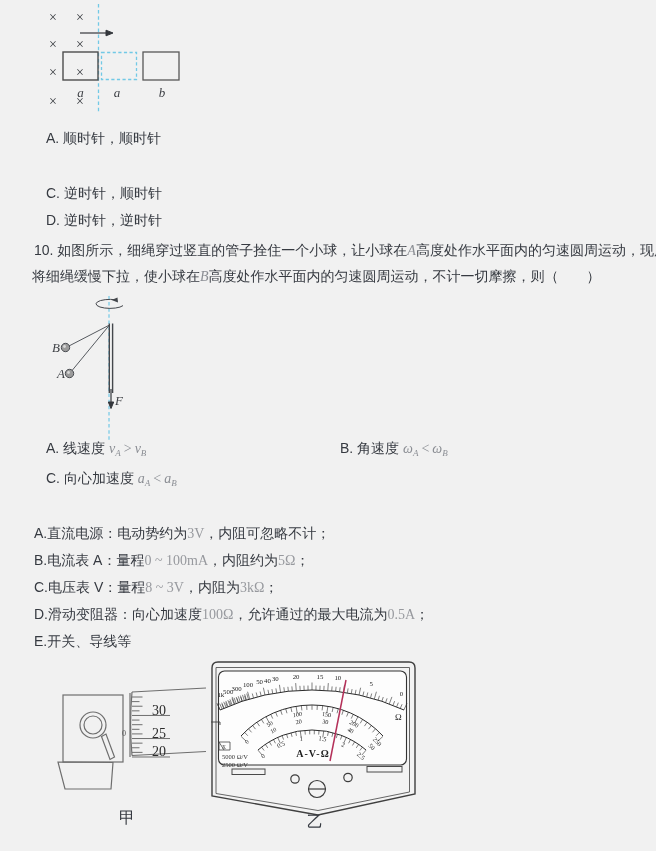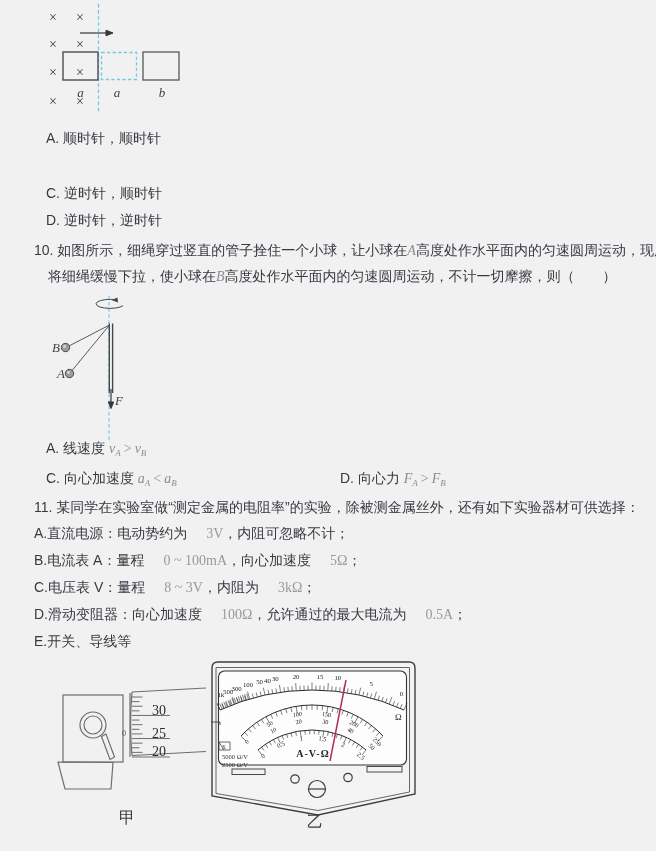--- a/index.html
+++ b/index.html
@@ -1,20 +1,20 @@
 <!DOCTYPE html>
 <html><head>
 <meta charset="utf-8">
 <style>
   html,body{margin:0;padding:0;}
   body{background:#e8e8e8;}
   #page{position:relative;width:656px;height:851px;background:#f1f1f1;overflow:hidden;
         font-family:"Liberation Sans",sans-serif;color:#363a41;}
   .line{position:absolute;font-size:14px;line-height:20px;white-space:nowrap;color:#363a41;}
-  .num{font-family:"Liberation Serif",serif;color:#97999e;margin-left:19px;}
+  .num{font-family:"Liberation Serif",serif;color:#97999e;}
   .mvar{font-family:"Liberation Serif",serif;font-style:italic;color:#8b8e94;}
   .mrel{font-family:"Liberation Serif",serif;color:#8b8e94;padding:0 3px;}
   .sub{font-size:9px;vertical-align:-3px;font-style:italic;}
   .caption{position:absolute;font-size:16px;color:#363a41;text-align:center;width:30px;}
   svg{position:absolute;overflow:visible;}
   svg text{font-family:"Liberation Serif",serif;}
   .itl{font-style:italic;}
 </style>
 </head>
 <body>
@@ -45,21 +45,21 @@
     <text x="134" y="93" text-anchor="middle" font-size="13" class="itl" fill="#3c3f44">b</text>
   </svg>
 
   <div class="line" style="left:46px;top:128px">A. 顺时针，顺时针</div>
   <div class="line" style="left:46px;top:210px">D. 逆时针，逆时针</div>
   <div class="line" style="left:46px;top:183px">C. 逆时针，顺时针</div>
 
   <div class="line" style="left:34px;top:240px">
     <span>10. 如图所示，细绳穿过竖直的管子拴住一个小球，让小球在</span><span class="mvar">A</span><span>高度处作水平面内的匀速圆周运动，现用力</span>
   </div>
-  <div class="line" style="left:48px;top:266px">
+  <div class="line" style="left:32px;top:266px">
     <span>将细绳缓慢下拉，使小球在</span><span class="mvar">B</span><span>高度处作水平面内的匀速圆周运动，不计一切摩擦，则（　　）</span>
   </div>
 
   <svg style="left:28px;top:296px" width="200" height="146" viewBox="0 0 200 146">
     <line x1="81" y1="0" x2="81" y2="144" stroke="#72c9e6" stroke-width="1.2" stroke-dasharray="3.5,2.6"></line>
     <g>
       <path d="M 95,9.6 A 14 4.5 0 1 1 88,3.8" fill="none" stroke="#44474c" stroke-width="1"></path>
       <polygon points="89.5,1.4 90,6.4 83.5,3.9" fill="#44474c"></polygon>
     </g>
     <line x1="81.5" y1="29" x2="39" y2="51" stroke="#565a60" stroke-width="1"></line>
@@ -77,33 +77,32 @@
     <g stroke="#34373c" fill="#34373c">
       <line x1="83" y1="93" x2="83" y2="107" stroke-width="1.2"></line>
       <polygon points="80.3,106 85.7,106 83,112.5"></polygon>
     </g>
     <text x="87" y="109" font-size="13" class="itl" fill="#3c3f44">F</text>
   </svg>
 
   <div class="line" style="left:46px;top:438px">
     <span>A. 线速度 </span><span class="mvar">v</span><span class="mvar sub">A</span><span class="mrel">&gt;</span><span class="mvar">v</span><span class="mvar sub">B</span>
   </div>
+  <div class="line" style="left:340px;top:438px">
+    <span>B. 角速度 </span><span class="mvar">ω</span><span class="mvar sub">A</span><span class="mrel">&lt;</span><span class="mvar">ω</span><span class="mvar sub">B</span>
+  </div>
   <div class="line" style="left:46px;top:468px">
     <span>C. 向心加速度 </span><span class="mvar">a</span><span class="mvar sub">A</span><span class="mrel">&lt;</span><span class="mvar">a</span><span class="mvar sub">B</span>
   </div>
-  <div class="line" style="left:340px;top:468px">
-    <span>D. 向心力 </span><span class="mvar">F</span><span class="mvar sub">A</span><span class="mrel">&gt;</span><span class="mvar">F</span><span class="mvar sub">B</span>
-  </div>
-
-  <div class="line" style="left:34px;top:497px">11. 某同学在实验室做“测定金属的电阻率”的实验，除被测金属丝外，还有如下实验器材可供选择：</div>
+
   <div class="line" style="left:34px;top:523px">
     <span>A.直流电源：电动势约为</span><span class="num">3V</span><span>，内阻可忽略不计；</span><span class="num"></span><span></span>
   </div>
   <div class="line" style="left:34px;top:550px">
-    <span>B.电流表 A：量程</span><span class="num">0 ~ 100mA</span><span>，向心加速度</span><span class="num">5Ω</span><span>；</span>
+    <span>B.电流表 A：量程</span><span class="num">0 ~ 100mA</span><span>，内阻约为</span><span class="num">5Ω</span><span>；</span>
   </div>
   <div class="line" style="left:34px;top:577px">
     <span>C.电压表 V：量程</span><span class="num">8 ~ 3V</span><span>，内阻为</span><span class="num">3kΩ</span><span>；</span>
   </div>
   <div class="line" style="left:34px;top:604px">
     <span>D.滑动变阻器：向心加速度</span><span class="num">100Ω</span><span>，允许通过的最大电流为</span><span class="num">0.5A</span><span>；</span>
   </div>
   <div class="line" style="left:34px;top:631px">
     <span>E.开关、导线等</span><span class="num"></span><span></span><span class="num"></span><span></span>
   </div>

